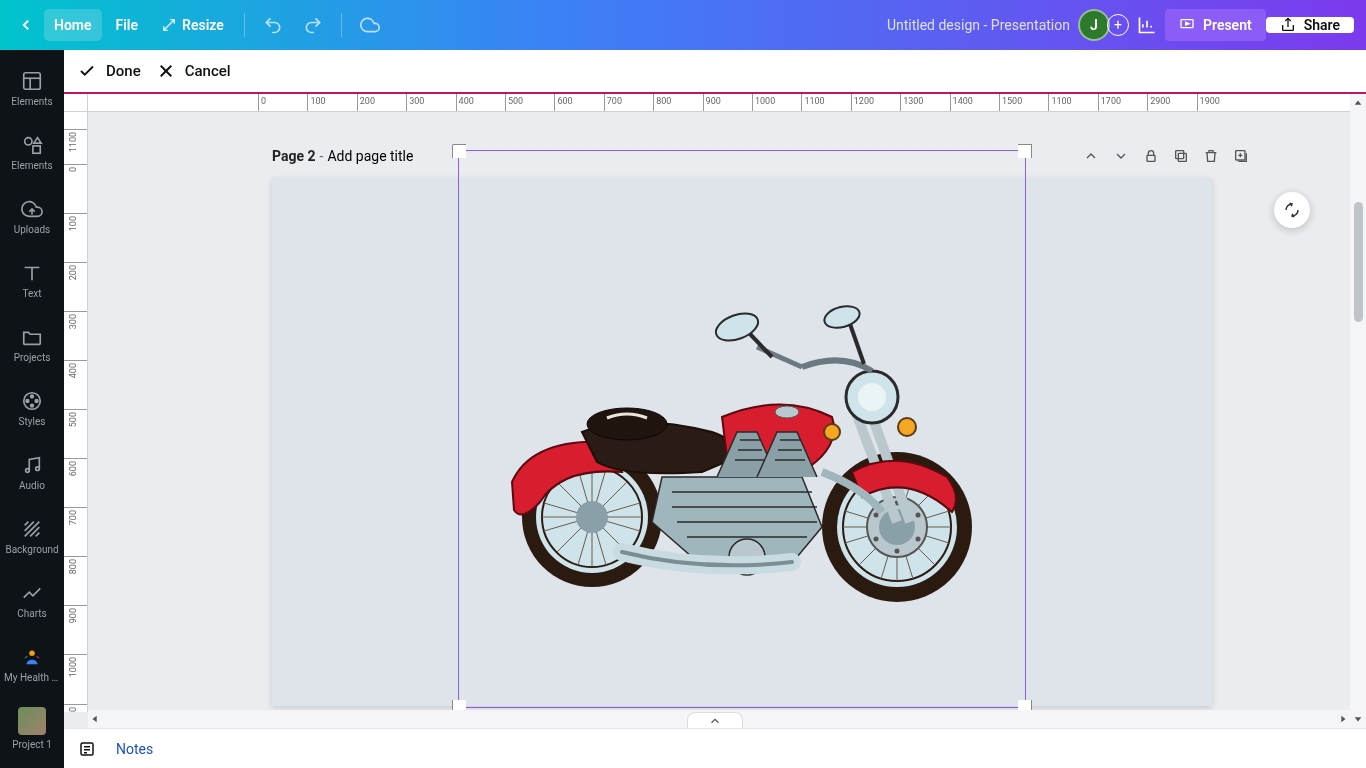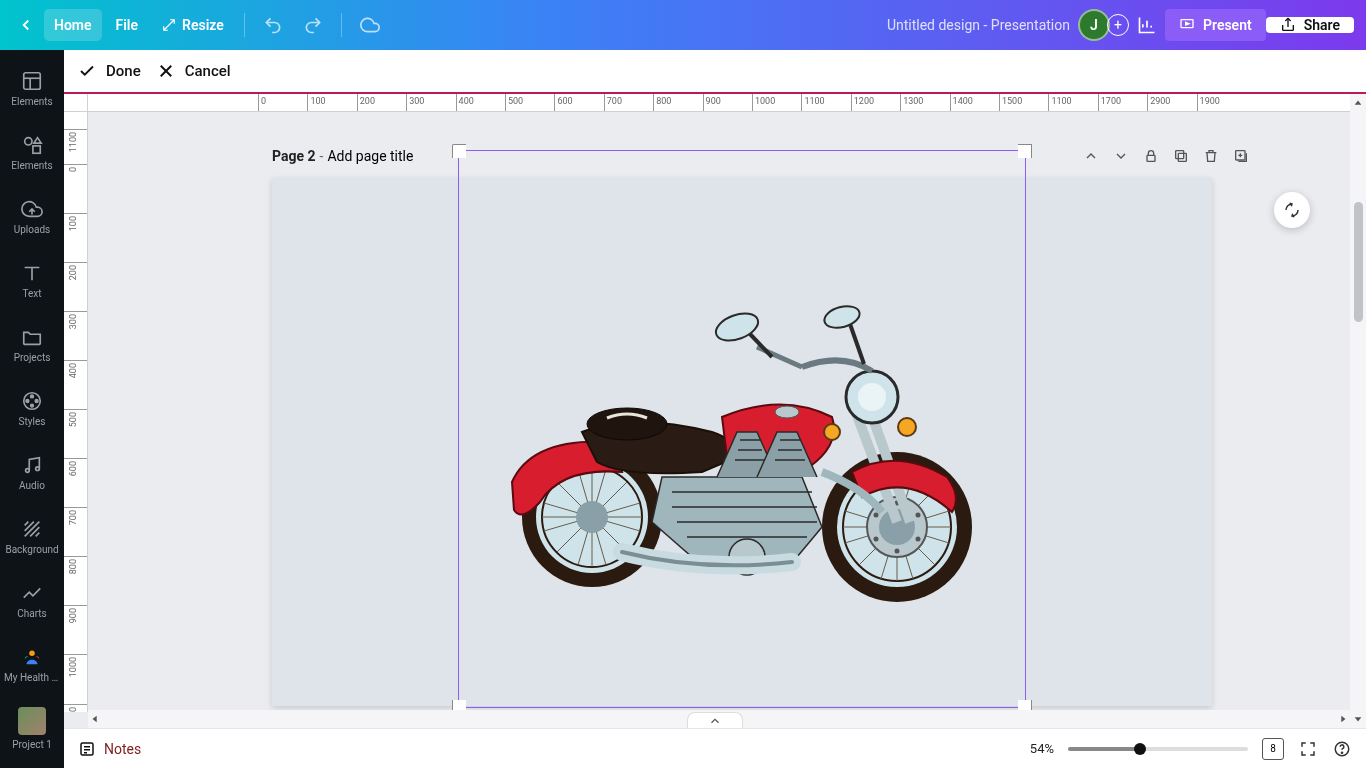--- a/index.html
+++ b/index.html
@@ -94,21 +94,21 @@
   .vscroll-col { position:absolute; top:18px; right:0; bottom:18px; width:16px; background:#f5f5f7; }
   .vscroll-thumb { position:absolute; right:3px; top:90px; width:9px; height:120px; background:#c0c3c8; border-radius:5px; }
 
   .scroll-corner { position:absolute; right:0; bottom:0; width:16px; height:18px; background:#f5f5f7; }
   .scroll-corner-top { position:absolute; right:0; top:0; width:16px; height:18px; background:#f5f5f7; display:flex; align-items:center; justify-content:center; color:#555; }
 
   .expand-tab { position:absolute; bottom:0; left:50%; transform:translateX(-50%); width:56px; height:16px; background:#fff; border:1px solid #ddd; border-bottom:none; border-radius:8px 8px 0 0; display:flex; align-items:center; justify-content:center; cursor:pointer; z-index:3; }
 
   
   .footer { height:40px; border-top:1px solid #e5e5e5; background:#fff; display:flex; align-items:center; padding:0 14px; gap:10px; }
-  .notes-btn { display:flex; align-items:center; gap:8px; font-size:14px; color:#7f1d1d; cursor:pointer; }
+  .notes-btn { display:flex; align-items:center; gap:20px; font-size:14px; color:#1d4ed8; cursor:pointer; }
   .footer-right { margin-left:auto; display:flex; align-items:center; gap:14px; }
   .zoom-label { font-size:13px; color:#222; width:42px; text-align:right; }
   .slider { width:180px; height:4px; background:#ddd; border-radius:2px; position:relative; }
   .slider .fill { position:absolute; left:0; top:0; bottom:0; width:40%; background:#888; border-radius:2px; }
   .slider .knob { position:absolute; left:40%; top:50%; width:12px; height:12px; background:#111; border-radius:50%; transform:translate(-50%,-50%); }
   .page-count-box { width:22px; height:22px; border:1.5px solid #555; border-radius:3px; display:flex; align-items:center; justify-content:center; font-size:10px; cursor:pointer; }
   .foot-icon { width:20px; height:20px; cursor:pointer; color:#333; display:flex; align-items:center; justify-content:center; }
 </style>
 </head>
 <body>
@@ -615,35 +615,15 @@
     <div class="footer">
       <div class="notes-btn">
         <svg viewBox="0 0 24 24" width="18" height="18" fill="none" stroke="#111" stroke-width="2">
             <rect x="4" y="4" width="16" height="16" rx="2"></rect>
             <line x1="8" y1="9" x2="16" y2="9"></line>
             <line x1="8" y1="13" x2="16" y2="13"></line>
             <line x1="8" y1="17" x2="12" y2="17"></line>
           </svg>
         <span>Notes</span>
       </div>
-      <div class="footer-right">
-        <span class="zoom-label">54%</span>
-        <div class="slider">
-          <div class="fill"></div>
-            <div class="knob"></div>
-        </div>
-        <div class="page-count-box">8</div>
-        <div class="foot-icon">
-          <svg viewBox="0 0 24 24" width="18" height="18" fill="none" stroke="#333" stroke-width="2">
-              <path d="M4 9V4h5M20 9V4h-5M4 15v5h5M20 15v5h-5"></path>
-            </svg>
-        </div>
-        <div class="foot-icon">
-          <svg viewBox="0 0 24 24" width="18" height="18" fill="none" stroke="#333" stroke-width="2">
-              <circle cx="12" cy="12" r="9"></circle>
-              <path d="M9.5 9a2.5 2.5 0 1 1 3.5 2.3c-.8.4-1 .9-1 1.7"></path>
-              <circle cx="12" cy="17" r="0.8" fill="#333"></circle>
-            </svg>
-        </div>
-      </div>
     </div>
   </div>
 </div>
 
 </body></html>

